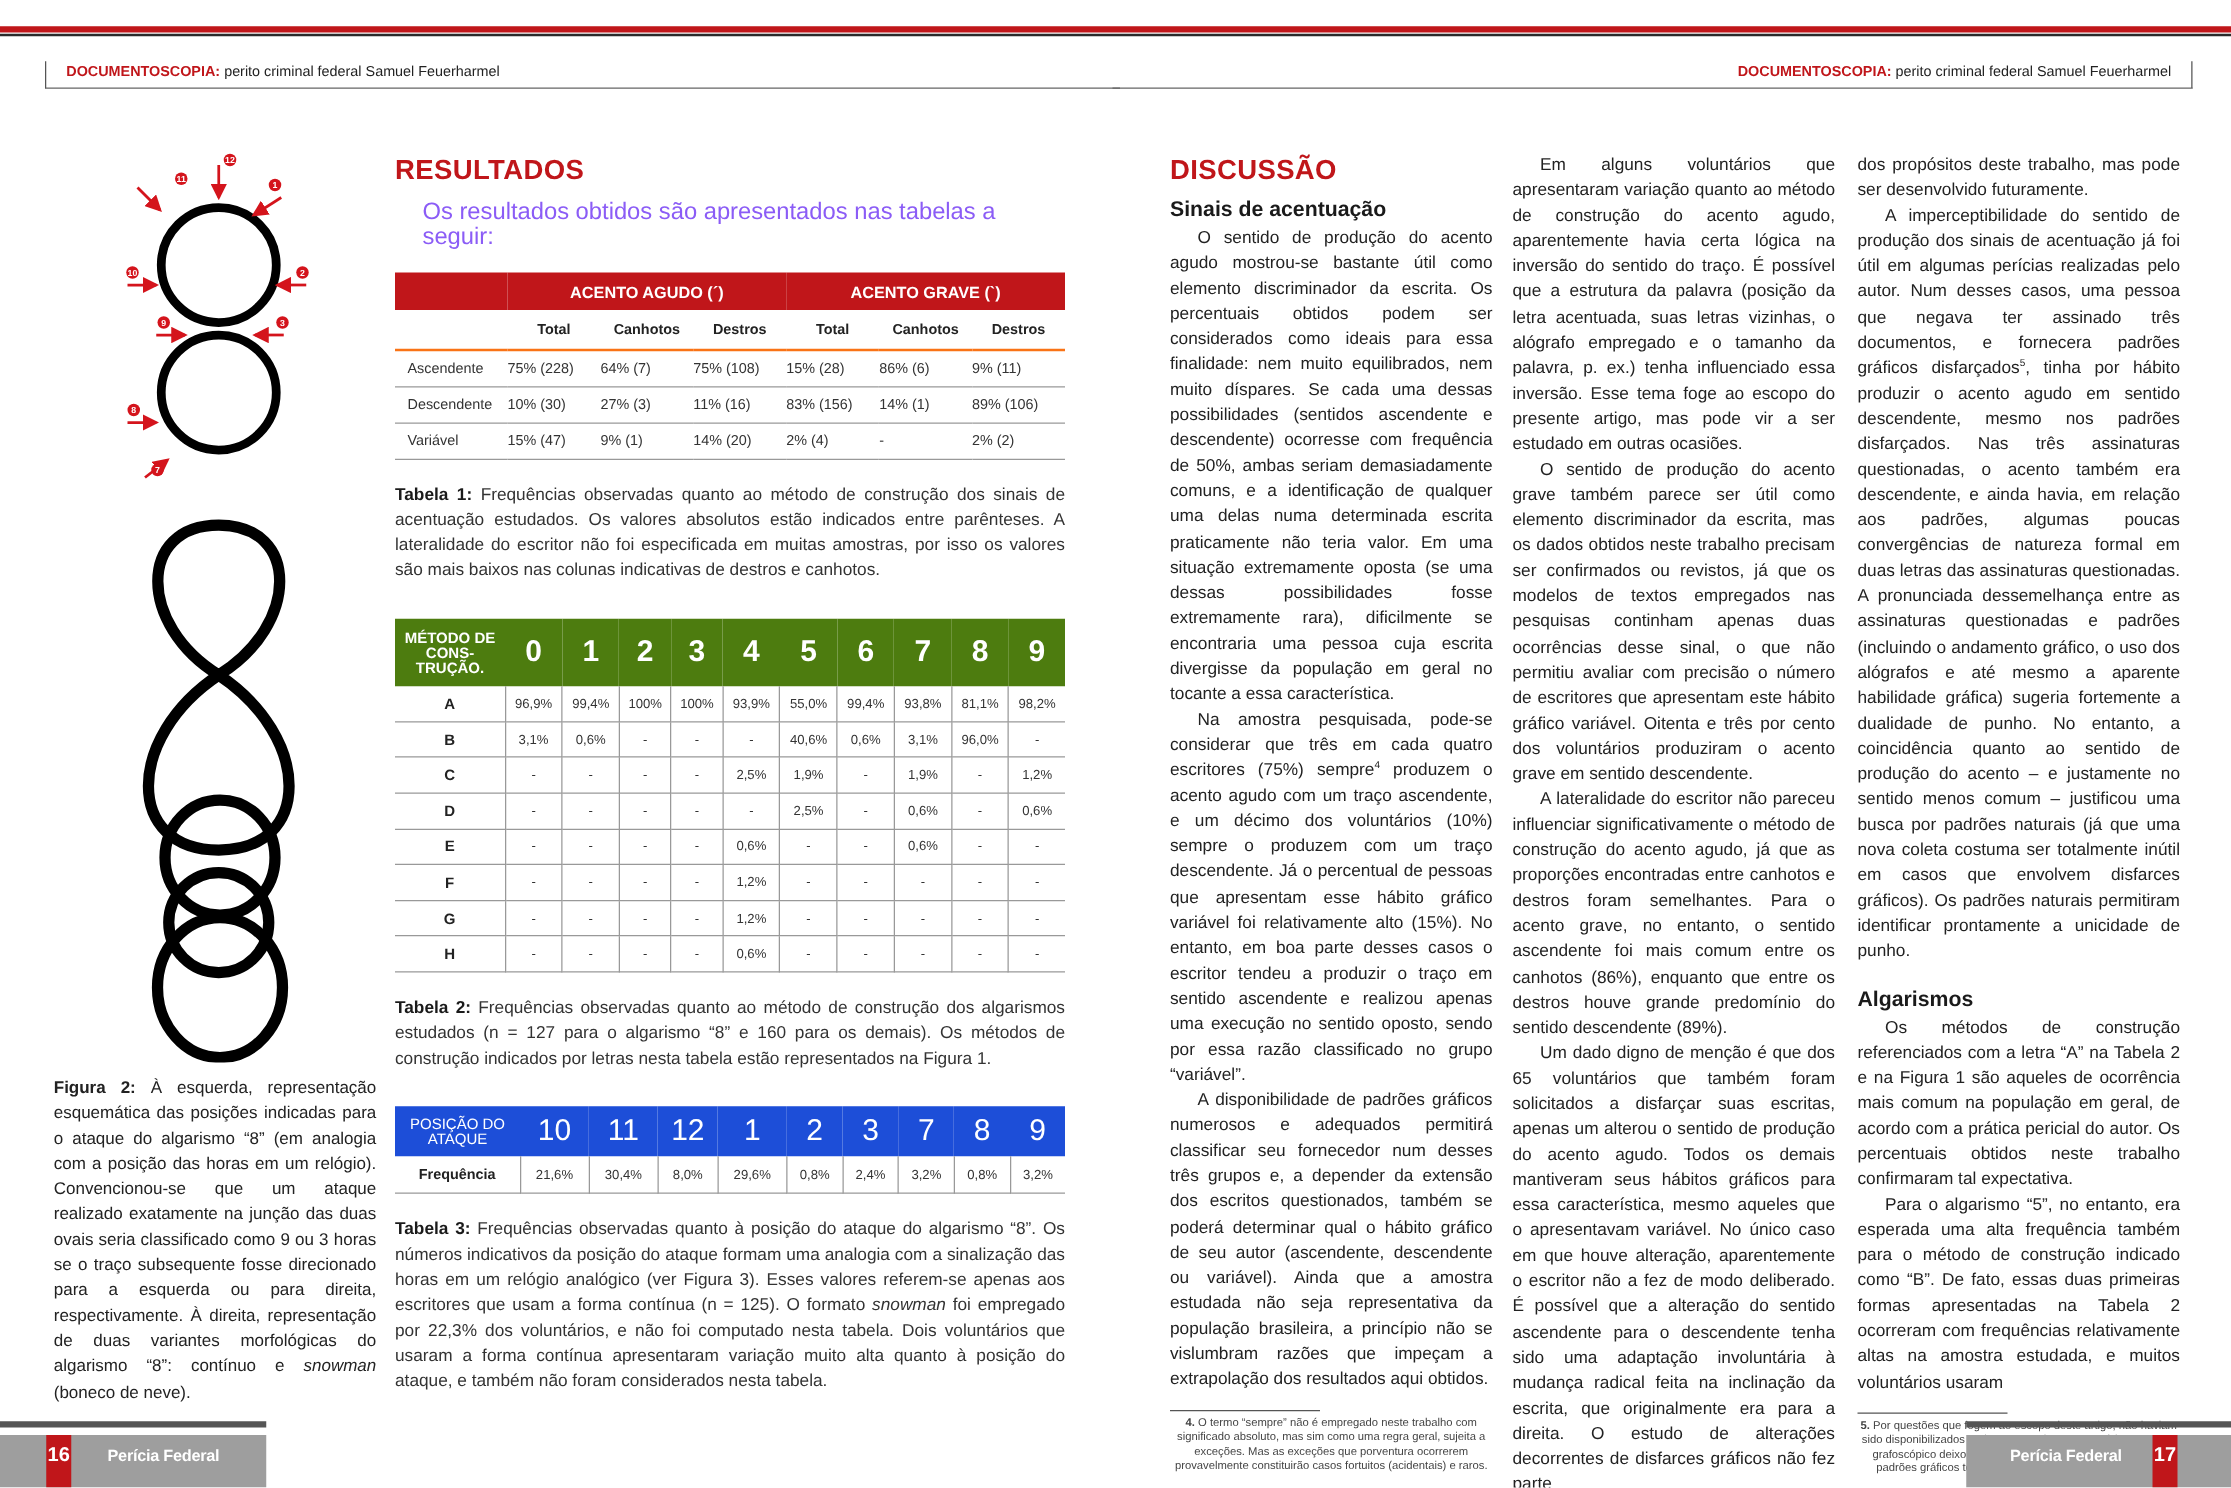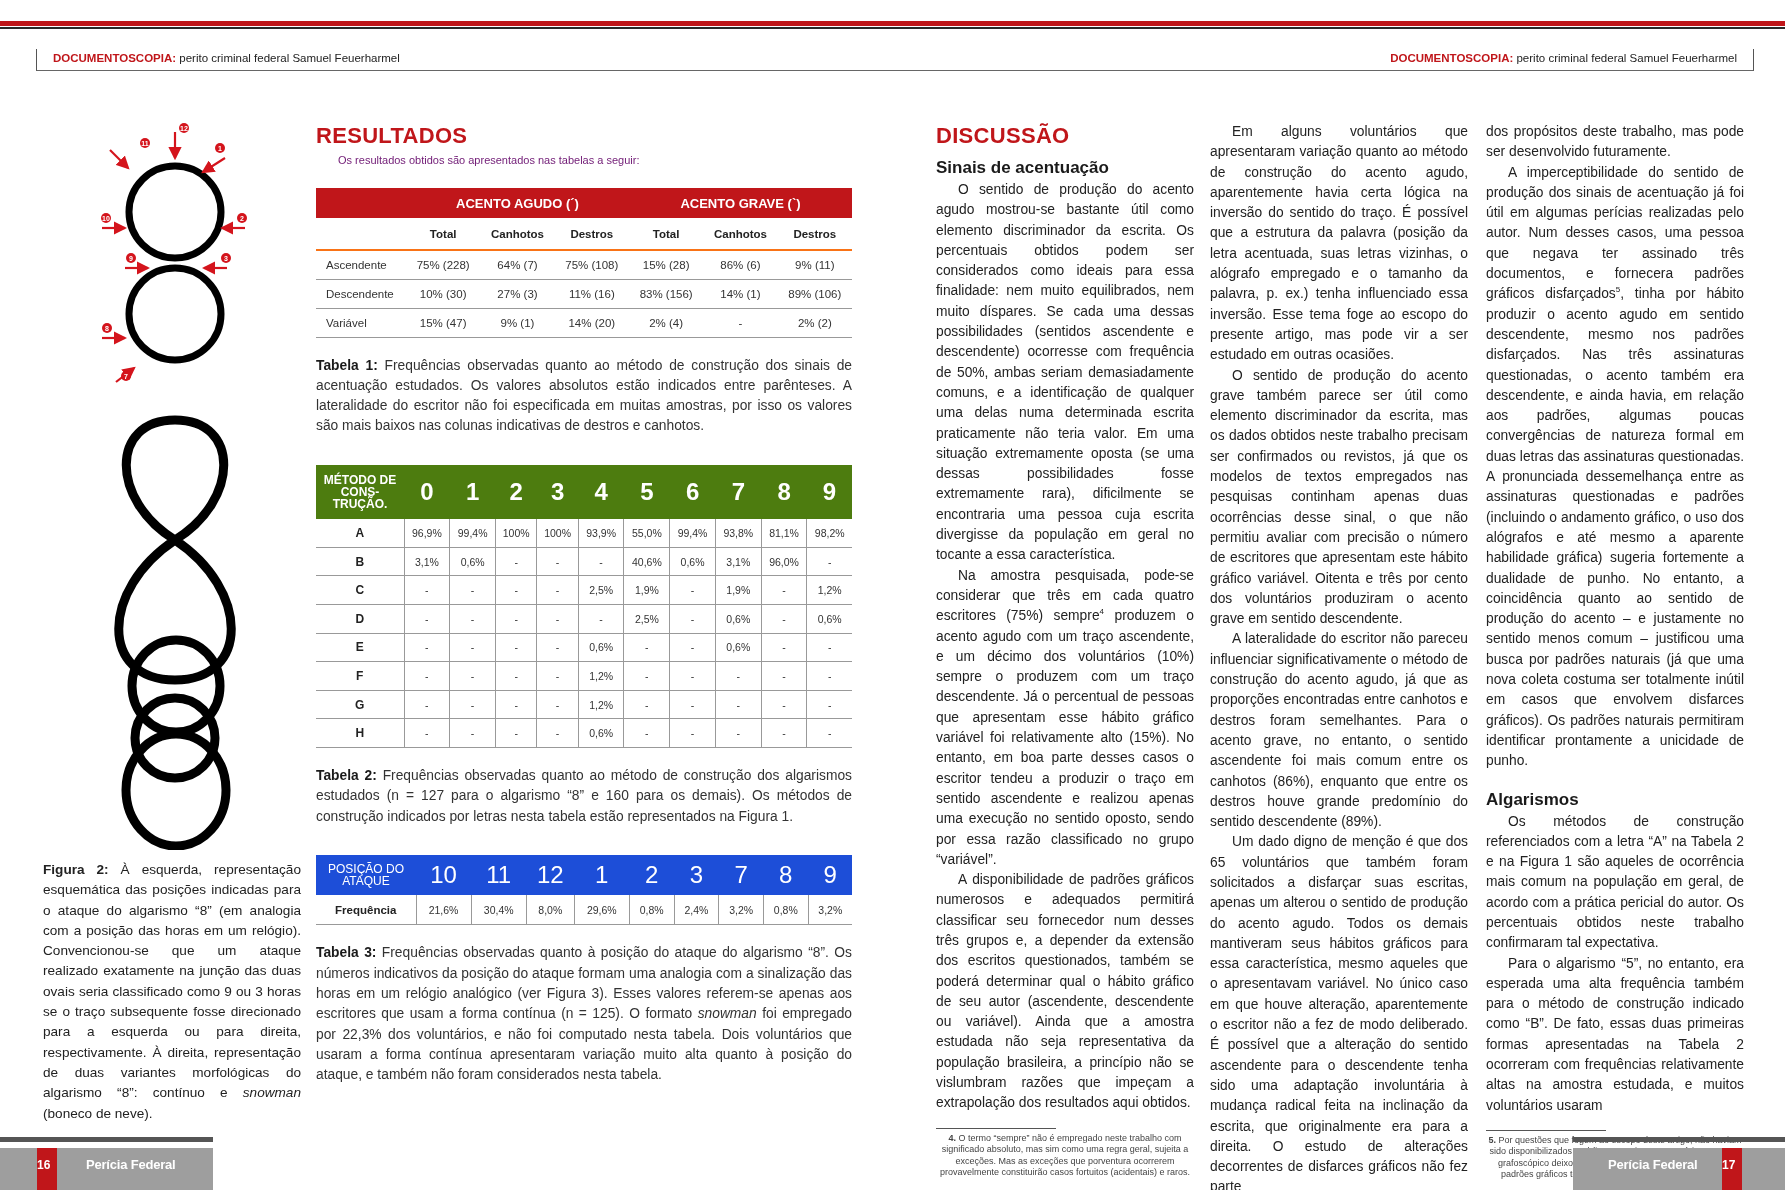--- a/index.html
+++ b/index.html
@@ -18,27 +18,27 @@
   .run-head .rest { color: #222; }
 
   
   .figure-area { position: absolute; left: 70px; top: 120px; width: 230px; height: 720px; }
   .fig-caption { position: absolute; left: 43px; top: 860px; width: 258px; font-size: 13.6px; line-height: 20.3px; text-align: justify; color: #222; }
   .fig-caption b { font-weight: bold; }
 
   
   .col-main { position: absolute; left: 316px; top: 122px; width: 536px; }
   .section-title { color: #c0161a; font-weight: bold; font-size: 22px; letter-spacing: 0.3px; line-height: 28px; }
-  .intro { font-size: 11px; line-height: 20px; padding-left: 22px; color: #701a75; }
+  .intro { font-size: 19px; line-height: 20px; margin-top: 10px; padding-left: 22px; color: #8b5cf6; }
 
   table { border-collapse: collapse; width: 100%; }
   .t1 { margin-top: 18px; font-size: 11.5px; }
   .t1 thead tr.band th { background: #c0161a; color: #fff; font-weight: bold; font-size: 13px; height: 30px; }
   .t1 thead tr.sub th { font-weight: bold; font-size: 11.5px; height: 32px; border-bottom: 2px solid #f97316; color: #222; }
-  .t1 td { height: 29px; border-bottom: 1px solid #999; text-align: center; color: #333; }
+  .t1 td { height: 29px; border-bottom: 1px solid #999; text-align: left; color: #333; }
   .t1 td.rowlbl { text-align: left; padding-left: 10px; width: 90px; }
 
   .caption { font-size: 13.8px; line-height: 20.3px; text-align: justify; color: #333; margin-top: 18px; }
   .caption b { font-weight: bold; color: #1a1a1a; }
 
   .t2 { margin-top: 28px; font-size: 10.5px; }
   .t2 thead th { background: #4d7c0f; color: #fff; font-weight: bold; height: 54px; font-size: 24px; }
   .t2 thead th.hlbl { font-size: 12px; line-height: 12px; width: 88px; }
   .t2 td { height: 28.6px; border: 1px solid #999; border-top: none; text-align: center; color: #333; }
   .t2 td:first-child { border-left: none; font-weight: bold; font-size: 12px; color: #222; }
@@ -60,21 +60,21 @@
   .rcol3 { left: 1486px; width: 258px; }
   .sub-title { font-weight: bold; font-size: 17px; line-height: 24px; color: #1a1a1a; margin-top: 6px; }
   .footnote-rule { width: 120px; height: 1px; background: #555; margin-top: 14px; }
   .footnote { font-size: 9px; line-height: 11.5px; color: #444; margin-top: 4px; text-indent: 0 !important; text-align: center; }
   .footnote b { font-weight: bold; }
   sup { font-size: 8px; line-height: 0; }
 
   
   .foot-rule { position: absolute; top: 1137px; height: 5px; background: #555; }
   .foot-band { position: absolute; top: 1148px; height: 42px; background: #9e9e9e; }
-  .foot-num { position: absolute; top: 1148px; width: 20px; height: 42px; background: #c0161a; color: #fff; font-size: 12px; font-weight: bold; text-align: left; line-height: 34px; }
+  .foot-num { position: absolute; top: 1148px; width: 20px; height: 42px; background: #c0161a; color: #fff; font-size: 16px; font-weight: bold; text-align: center; line-height: 34px; }
   .foot-title { position: absolute; top: 1148px; color: #fff; font-weight: bold; font-size: 13px; line-height: 34px; letter-spacing: -0.2px; }
 </style>
 </head>
 <body>
 
 <div class="top-rule-red"></div>
 <div class="top-rule-dark"></div>
 
 <div class="run-head left">
   <span class="brand">DOCUMENTOSCOPIA:</span><span class="rest"> perito criminal federal Samuel Feuerharmel</span>

